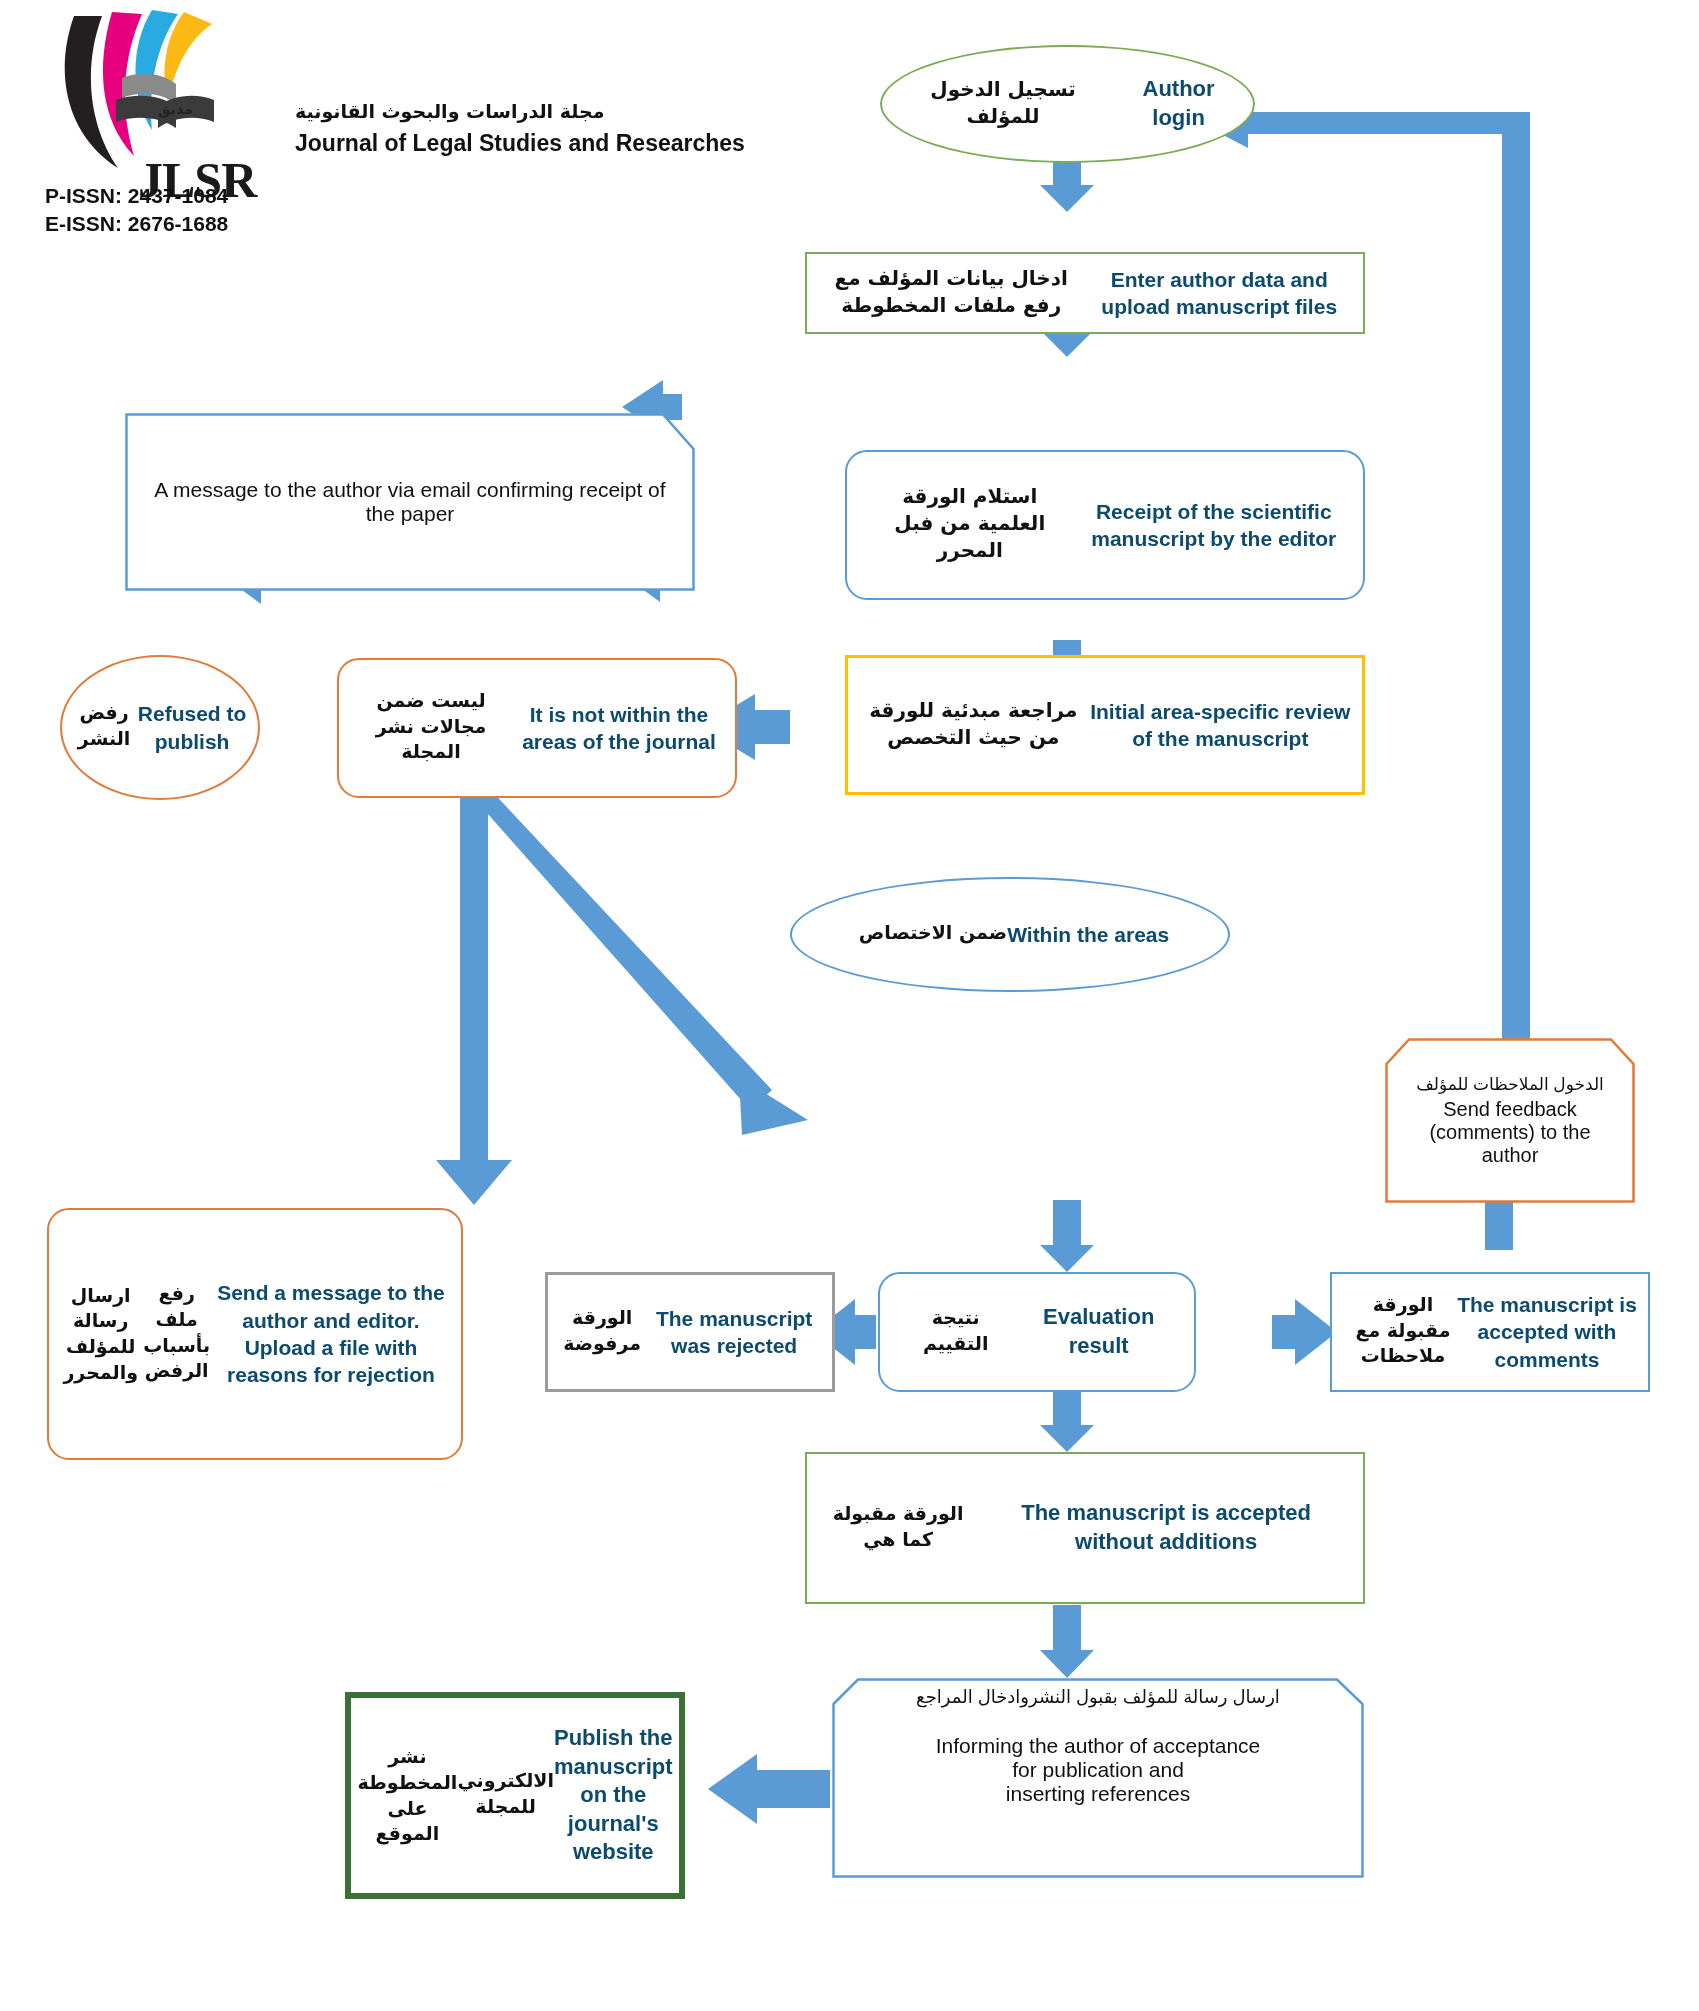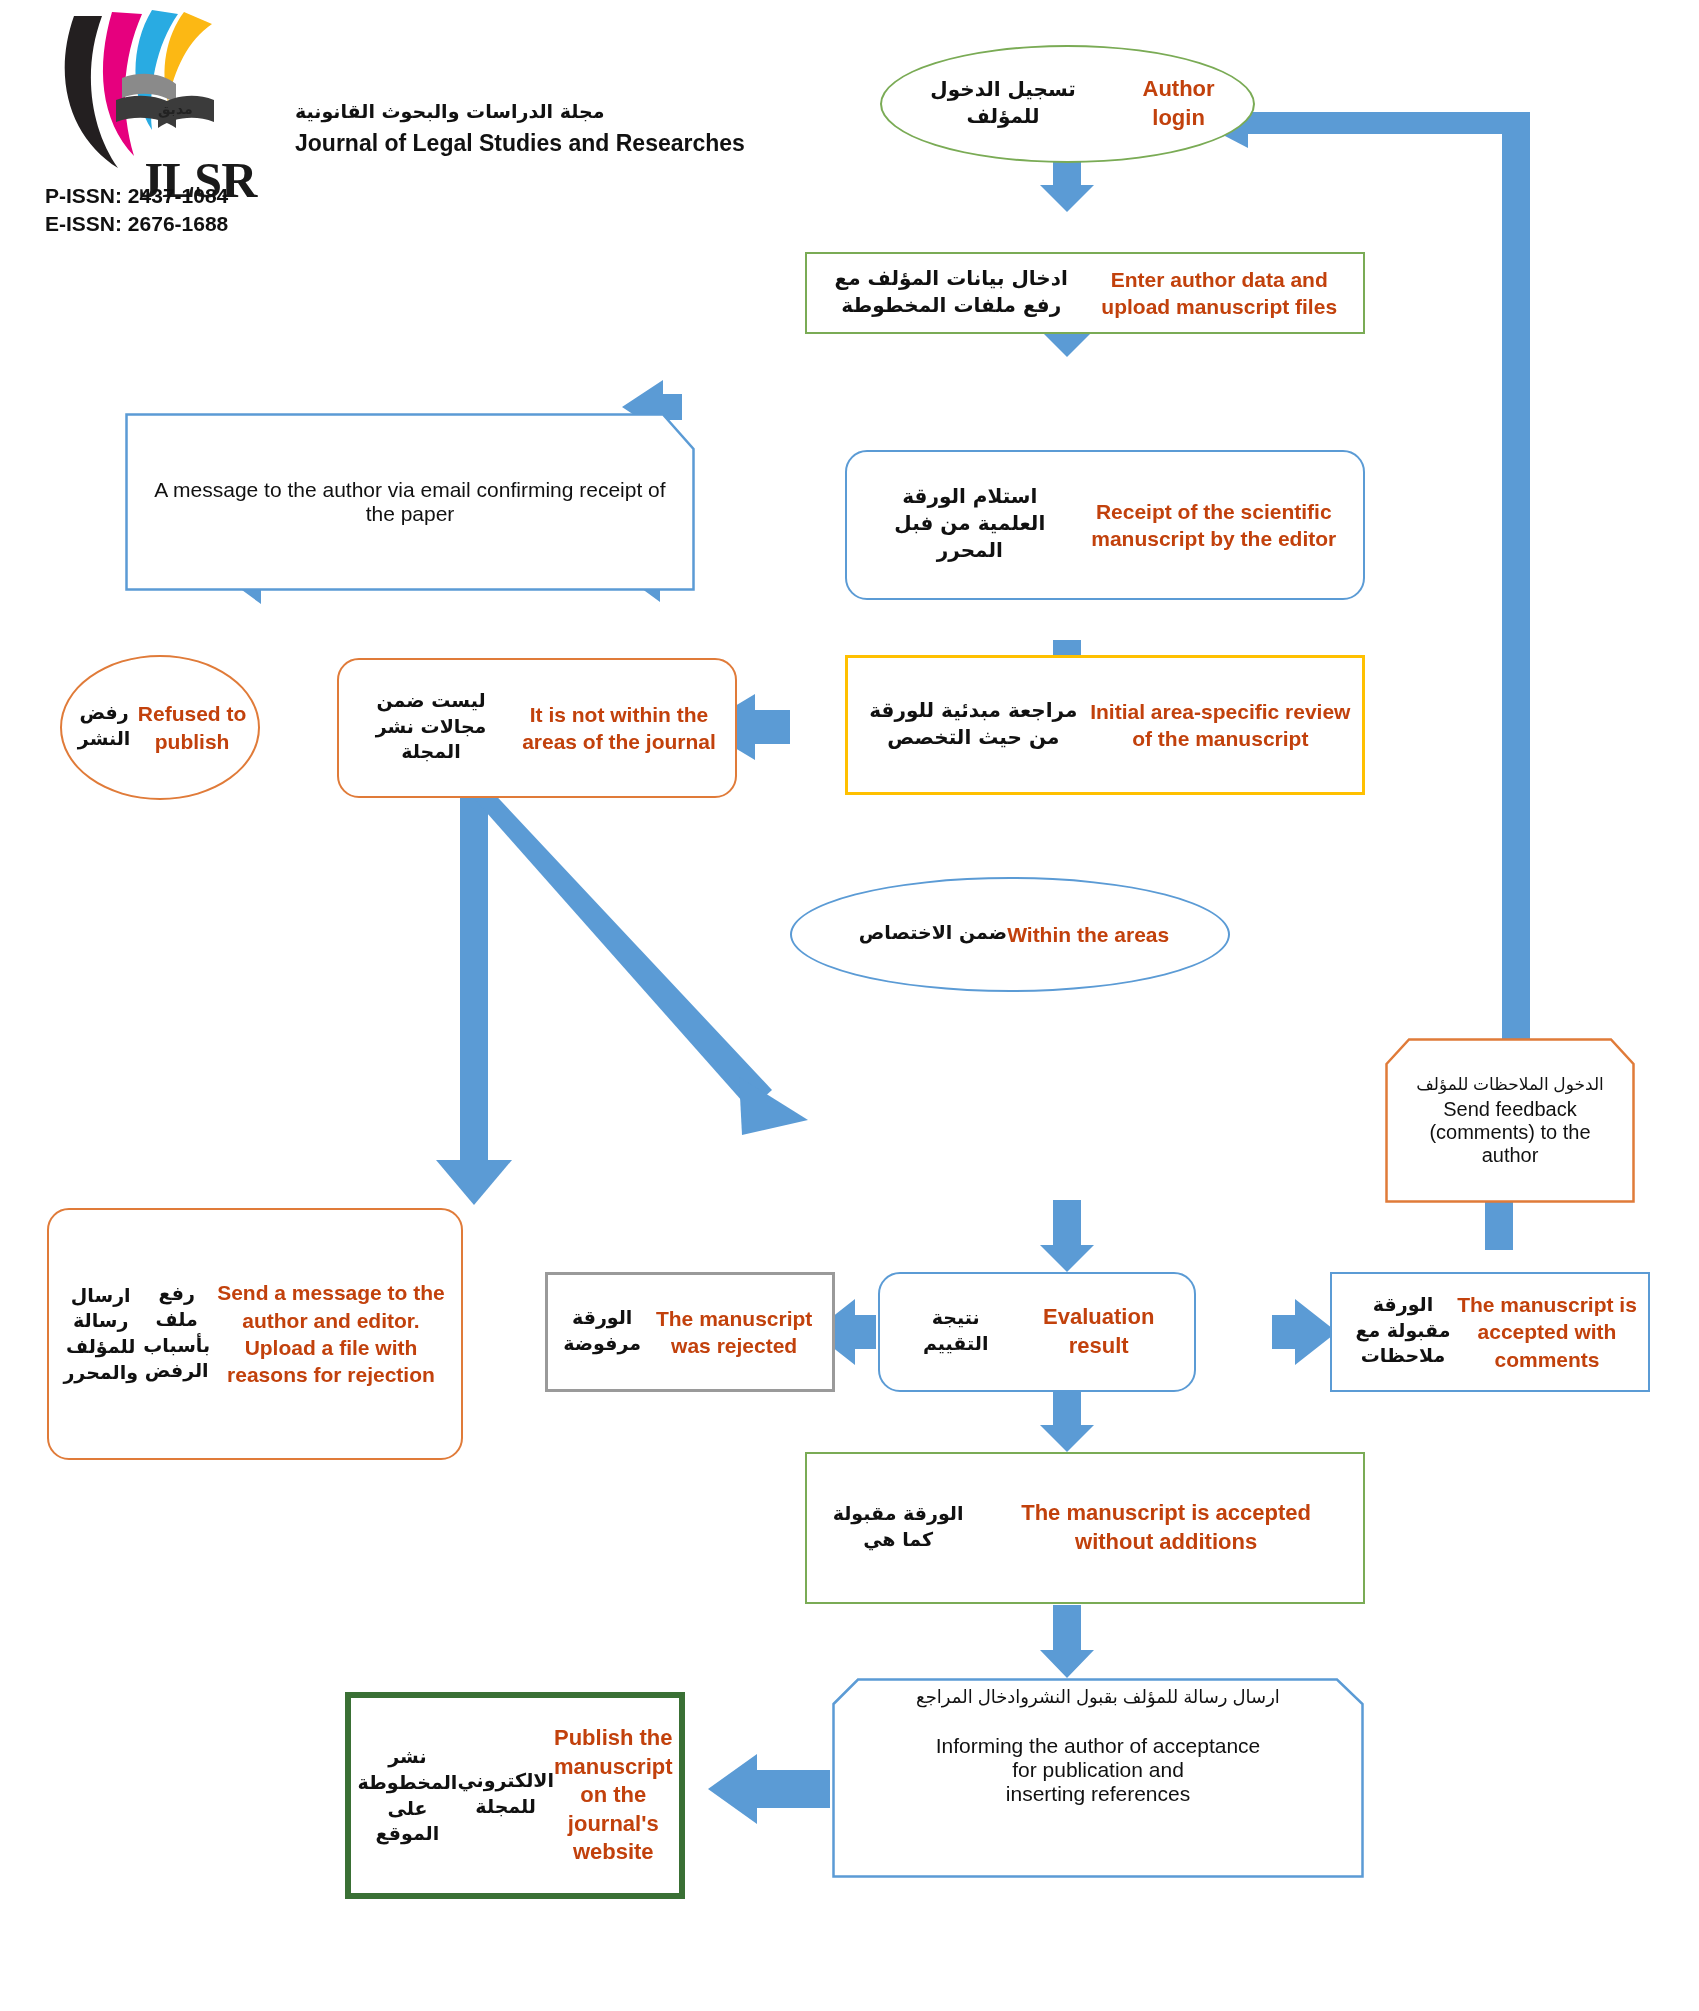--- a/index.html
+++ b/index.html
@@ -21,21 +21,21 @@
      font-family:"DejaVu Sans",sans-serif;white-space:nowrap;}
   #title-en{position:absolute;left:255px;top:122px;font-size:23px;font-weight:700;color:#111;white-space:nowrap;}
   #issn-p{position:absolute;left:5px;top:176px;font-size:21px;font-weight:700;color:#111;}
   #issn-e{position:absolute;left:5px;top:204px;font-size:21px;font-weight:700;color:#111;}
 
   
   .node{display:flex;flex-direction:row;align-items:center;justify-content:center;
         text-align:center;background:#fff;padding:6px 10px;}
   .node .ar{direction:rtl;font-family:"DejaVu Sans",sans-serif;font-weight:700;color:#111;
             line-height:1.35;}
-  .node .en{font-weight:700;color:#c2410c;line-height:1.3;}
+  .node .en{font-weight:700;color:#0c4a6e;line-height:1.3;}
 
   .ellipse{border-radius:50%;}
   .rect{border-radius:0;}
   .round{border-radius:22px;}
 
   
   .b-green{border:2.5px solid #7aab55;}
   .b-blue{border:2.5px solid #5b9bd5;padding-left:18px;}
   .b-orange{border:2.5px solid #e07b39;}
   .b-yellow{border:3px solid #ffc000;}

